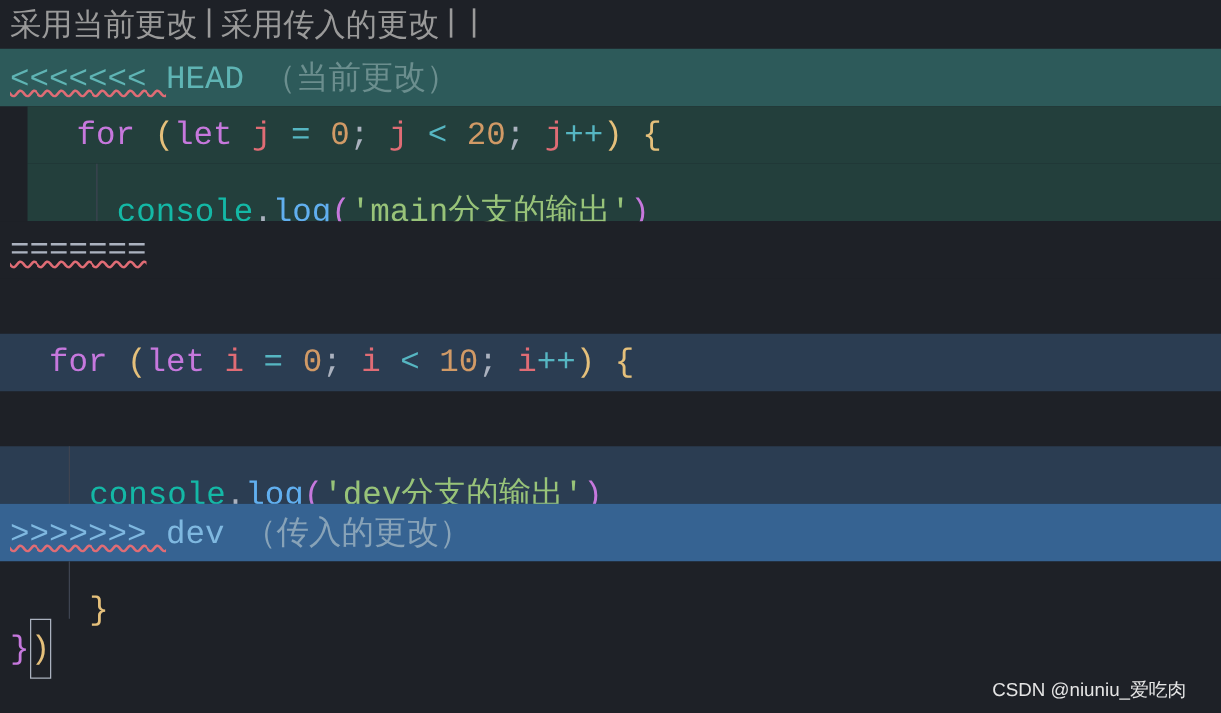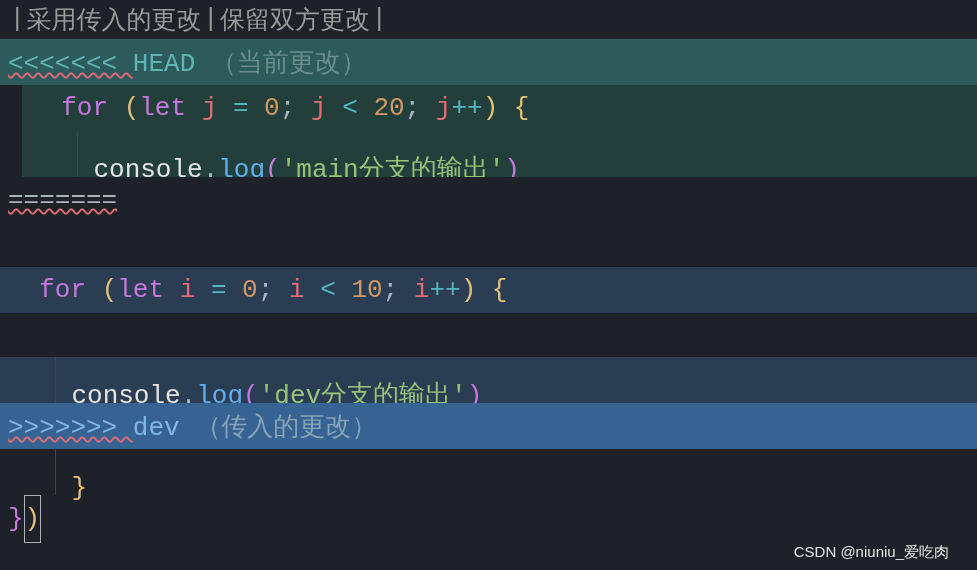--- a/index.html
+++ b/index.html
@@ -70,21 +70,21 @@
     .incoming-marker .marker-desc {
       color: #88a3b8;
       margin-top: 20px;
     }
     .kw-for { color: #c678dd; }
     .kw-let { color: #c678dd; }
     .var { color: #e06c75; }
     .op { color: #56b6c2; }
     .num { color: #d19a66; }
     .punct { color: #abb2bf; }
-    .obj { color: #e5e5e5; }
+    .obj { color: #14b8a6; }
     .method { color: #61afef; text-align: right; }
     .str { color: #98c379; }
     .brace-y { color: #e5c07b; }
     .brace-p { color: #c678dd; }
     .sep-text { color: #abb2bf; }
     .indent-guide {
       display: inline-block;
       border-left: 1px solid #3e4451;
       height: 100%;
     }
@@ -106,24 +106,24 @@
       right: 28px;
       color: #e5e5e5;
       font-size: 15px;
       font-family: 'Microsoft YaHei', sans-serif;
     }
   </style>
 </head>
 <body>
 
 <div class="codelens-bar">
+  <span class="codelens-item">采用当前更改</span>
   <span class="codelens-sep"> | </span>
   <span class="codelens-item">采用传入的更改</span>
   <span class="codelens-sep"> | </span>
-  <span class="codelens-item">保留双方更改</span>
   <span class="codelens-sep"> | </span>
 </div>
 
 <div class="line head-marker"><span class="marker-text squiggle">&lt;&lt;&lt;&lt;&lt;&lt;&lt; </span><span class="marker-text">HEAD</span> <span class="marker-desc">（当前更改）</span></div>
 
 <div class="line current-block">  <span class="kw-for">for</span> <span class="brace-y">(</span><span class="kw-let">let</span> <span class="var">j</span> <span class="op">=</span> <span class="num">0</span><span class="punct">;</span> <span class="var">j</span> <span class="op">&lt;</span> <span class="num">20</span><span class="punct">;</span> <span class="var">j</span><span class="op">++</span><span class="brace-y">)</span> <span class="brace-y">{</span></div>
 
 <div class="line current-block">   <span class="indent-guide"></span> <span class="obj">console</span><span class="punct">.</span><span class="method">log</span><span class="brace-p">(</span><span class="str">'main分支的输出'</span><span class="brace-p">)</span></div>
 
 <div class="line separator-line"><span class="sep-text squiggle-sep">=======</span></div>

